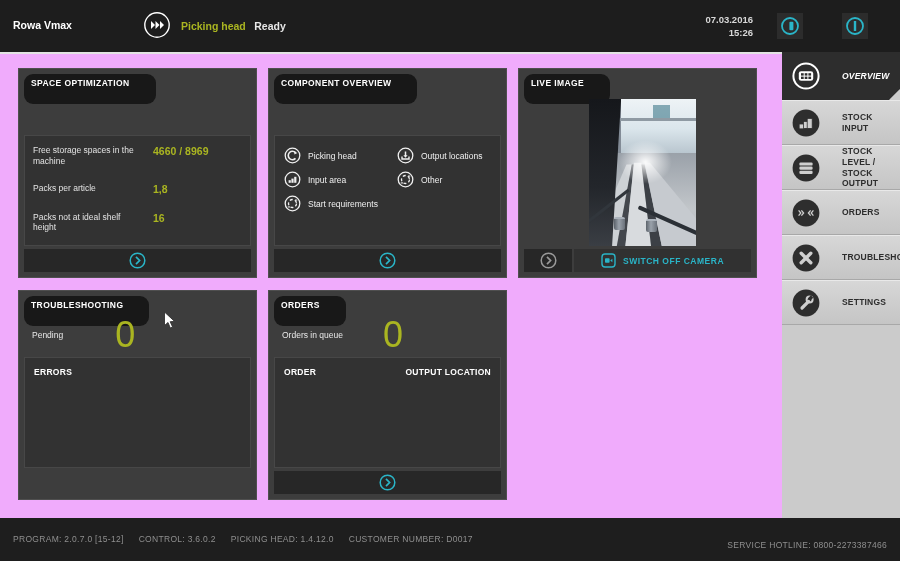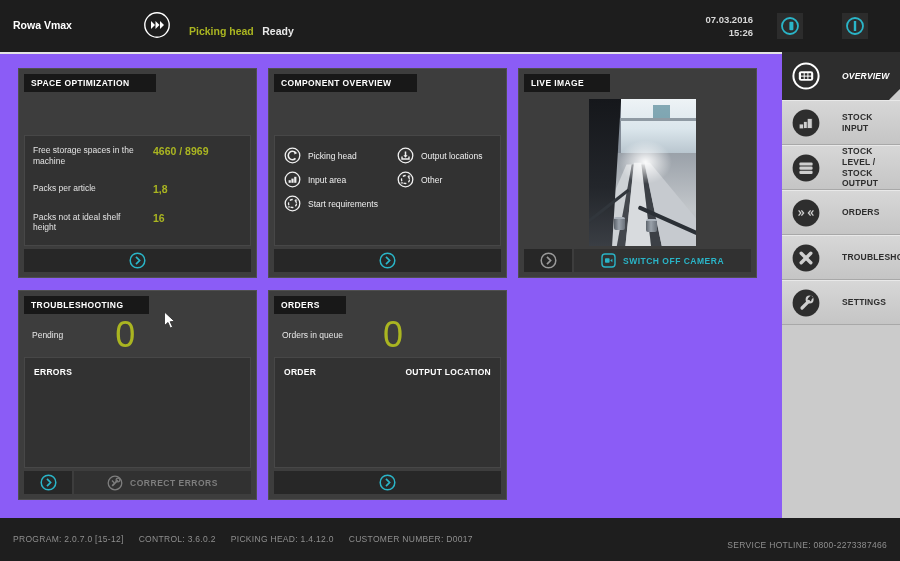--- a/index.html
+++ b/index.html
@@ -1,42 +1,42 @@
 <!DOCTYPE html>
 <html><head>
 <meta charset="utf-8">
 <style>
   html,body{margin:0;padding:0;background:#111;}
   *{box-sizing:border-box;}
   .stage{
     position:relative;width:900px;height:561px;overflow:hidden;
-    background:#8b5cf6;
+    background:#f0abfc;
     font-family:"Liberation Sans",sans-serif;
     -webkit-font-smoothing:antialiased;
   }
   
   .topbar{position:absolute;left:0;top:0;width:900px;height:52px;background:#1d1d1d;}
   .app-title{position:absolute;left:13px;top:19px;color:#ffffff;font-size:10.5px;font-weight:bold;}
-  .status-group{position:absolute;left:143px;top:11px;display:flex;align-items:flex-end;gap:18px;}
+  .status-group{position:absolute;left:143px;top:11px;display:flex;align-items:center;gap:10px;}
   .status-label{color:#aab521;font-size:10.5px;font-weight:bold;}
   .status-value{color:#e8e8e8;font-size:10.5px;font-weight:bold;margin-left:4px;}
   .datetime{position:absolute;right:147px;top:13px;text-align:right;color:#d8d8d8;font-size:9.5px;font-weight:bold;line-height:1.4;}
   .tb-btn{position:absolute;top:13px;width:26px;height:26px;background:#2c2c2c;border:none;padding:2px;cursor:pointer;}
   .tb-btn1{left:777px;}
   .tb-btn2{left:842px;}
   
   .top-divider{position:absolute;left:0;top:52px;width:782px;height:2px;background:#e3e3e3;}
   
   .panel{position:absolute;width:239px;height:210px;background:#3d3d3d;border:1px solid #4f4f4f;}
   .p-space{left:18px;top:68px;}
   .p-comp{left:268px;top:68px;}
   .p-live{left:518px;top:68px;}
   .p-trouble{left:18px;top:290px;}
   .p-orders{left:268px;top:290px;}
-  .panel-chip{position:absolute;left:5px;top:5px;background:#181818;color:#fff;font-size:8.5px;font-weight:bold;letter-spacing:.4px;padding:4px 26px 4px 7px;white-space:nowrap;}
+  .panel-chip{position:absolute;left:5px;top:5px;background:#181818;color:#fff;font-size:8.5px;font-weight:bold;letter-spacing:.4px;padding:4px 26px 16px 7px;white-space:nowrap;border-radius:9px;}
   .inner-box{position:absolute;left:5px;right:5px;top:66px;height:111px;background:#323232;border:1px solid #474747;}
   .action-bar{position:absolute;left:5px;right:5px;top:180px;height:23px;background:#272727;display:flex;align-items:center;justify-content:center;cursor:pointer;}
   .action-split{position:absolute;left:5px;right:5px;top:180px;height:23px;display:flex;gap:2px;}
   .seg{background:#272727;display:flex;align-items:center;justify-content:center;cursor:pointer;}
   .seg-small{flex:0 0 48px;}
   .seg-wide{flex:1;background:#313131;gap:7px;}
   
   .kv-rows{position:absolute;left:5px;right:5px;top:66px;height:111px;background:#323232;border:1px solid #474747;display:flex;flex-direction:column;justify-content:space-between;padding:9px 8px 12px 8px;}
   .kv-row{display:flex;}
   .kv-label{flex:0 0 112px;color:#e3e3e3;font-size:8.5px;line-height:1.25;}
@@ -280,41 +280,20 @@
 
   <div class="panel p-trouble">
     <div class="panel-chip">TROUBLESHOOTING</div>
     <div class="big-row">
       <span class="big-label">Pending</span>
       <span class="big-zero tz">0</span>
     </div>
     <div class="inner-box">
       <div class="list-header">ERRORS</div>
     </div>
-    <div class="action-split">
-      <div class="seg seg-small">
-        <span>
-          <svg width="17" height="17" viewBox="0 0 17 17">
-            <circle cx="8.5" cy="8.5" r="7.3" fill="none" stroke="#2ab5c8" stroke-width="1.5"></circle>
-            <path d="M7 4.8 L10.6 8.5 L7 12.2" fill="none" stroke="#2ab5c8" stroke-width="1.7"></path>
-          </svg>
-        </span>
-      </div>
-      <div class="seg seg-wide">
-        <span>
-          <svg width="16" height="16" viewBox="0 0 16 16">
-            <circle cx="8" cy="8" r="6.8" fill="none" stroke="#7e7e7e" stroke-width="1.3"></circle>
-            <line x1="5.2" y1="10.8" x2="10.8" y2="5.2" stroke="#7e7e7e" stroke-width="1.8"></line>
-            <circle cx="11" cy="5" r="1.9" fill="none" stroke="#7e7e7e" stroke-width="1.2"></circle>
-            <line x1="5" y1="5.5" x2="7.2" y2="7.7" stroke="#7e7e7e" stroke-width="1.4"></line>
-          </svg>
-        </span>
-        <span class="correct-label">CORRECT ERRORS</span>
-      </div>
-    </div>
   </div>
 
   <div class="panel p-orders">
     <div class="panel-chip">ORDERS</div>
     <div class="big-row">
       <span class="big-label">Orders in queue</span>
       <span class="big-zero oz">0</span>
     </div>
     <div class="inner-box">
       <div class="order-heads">

